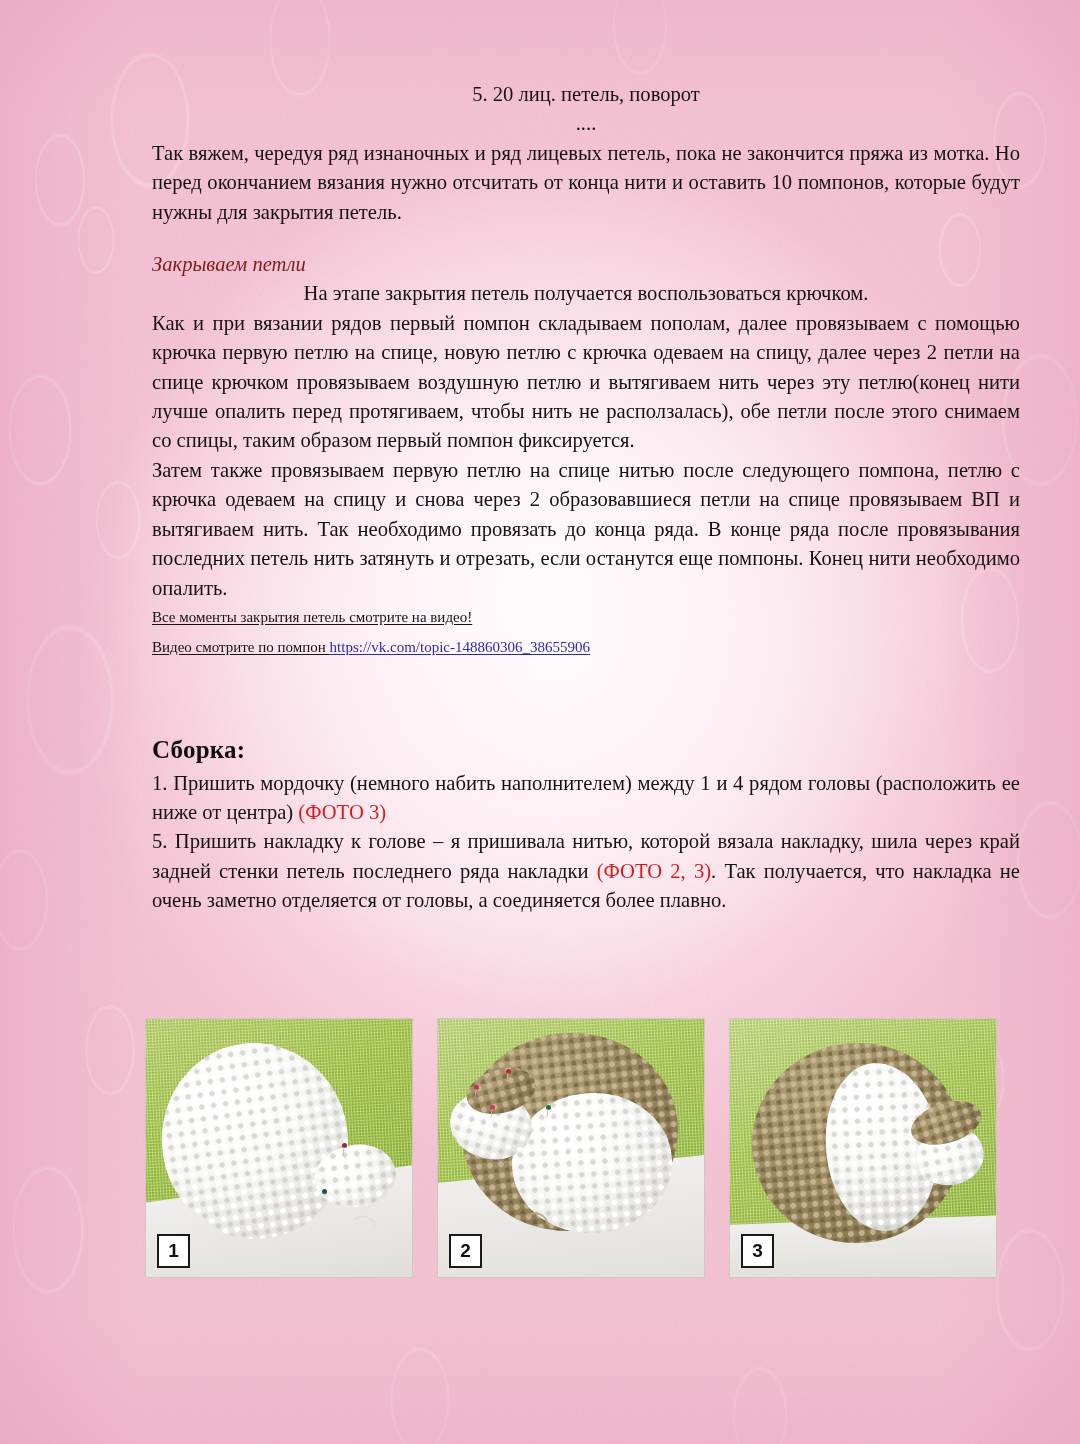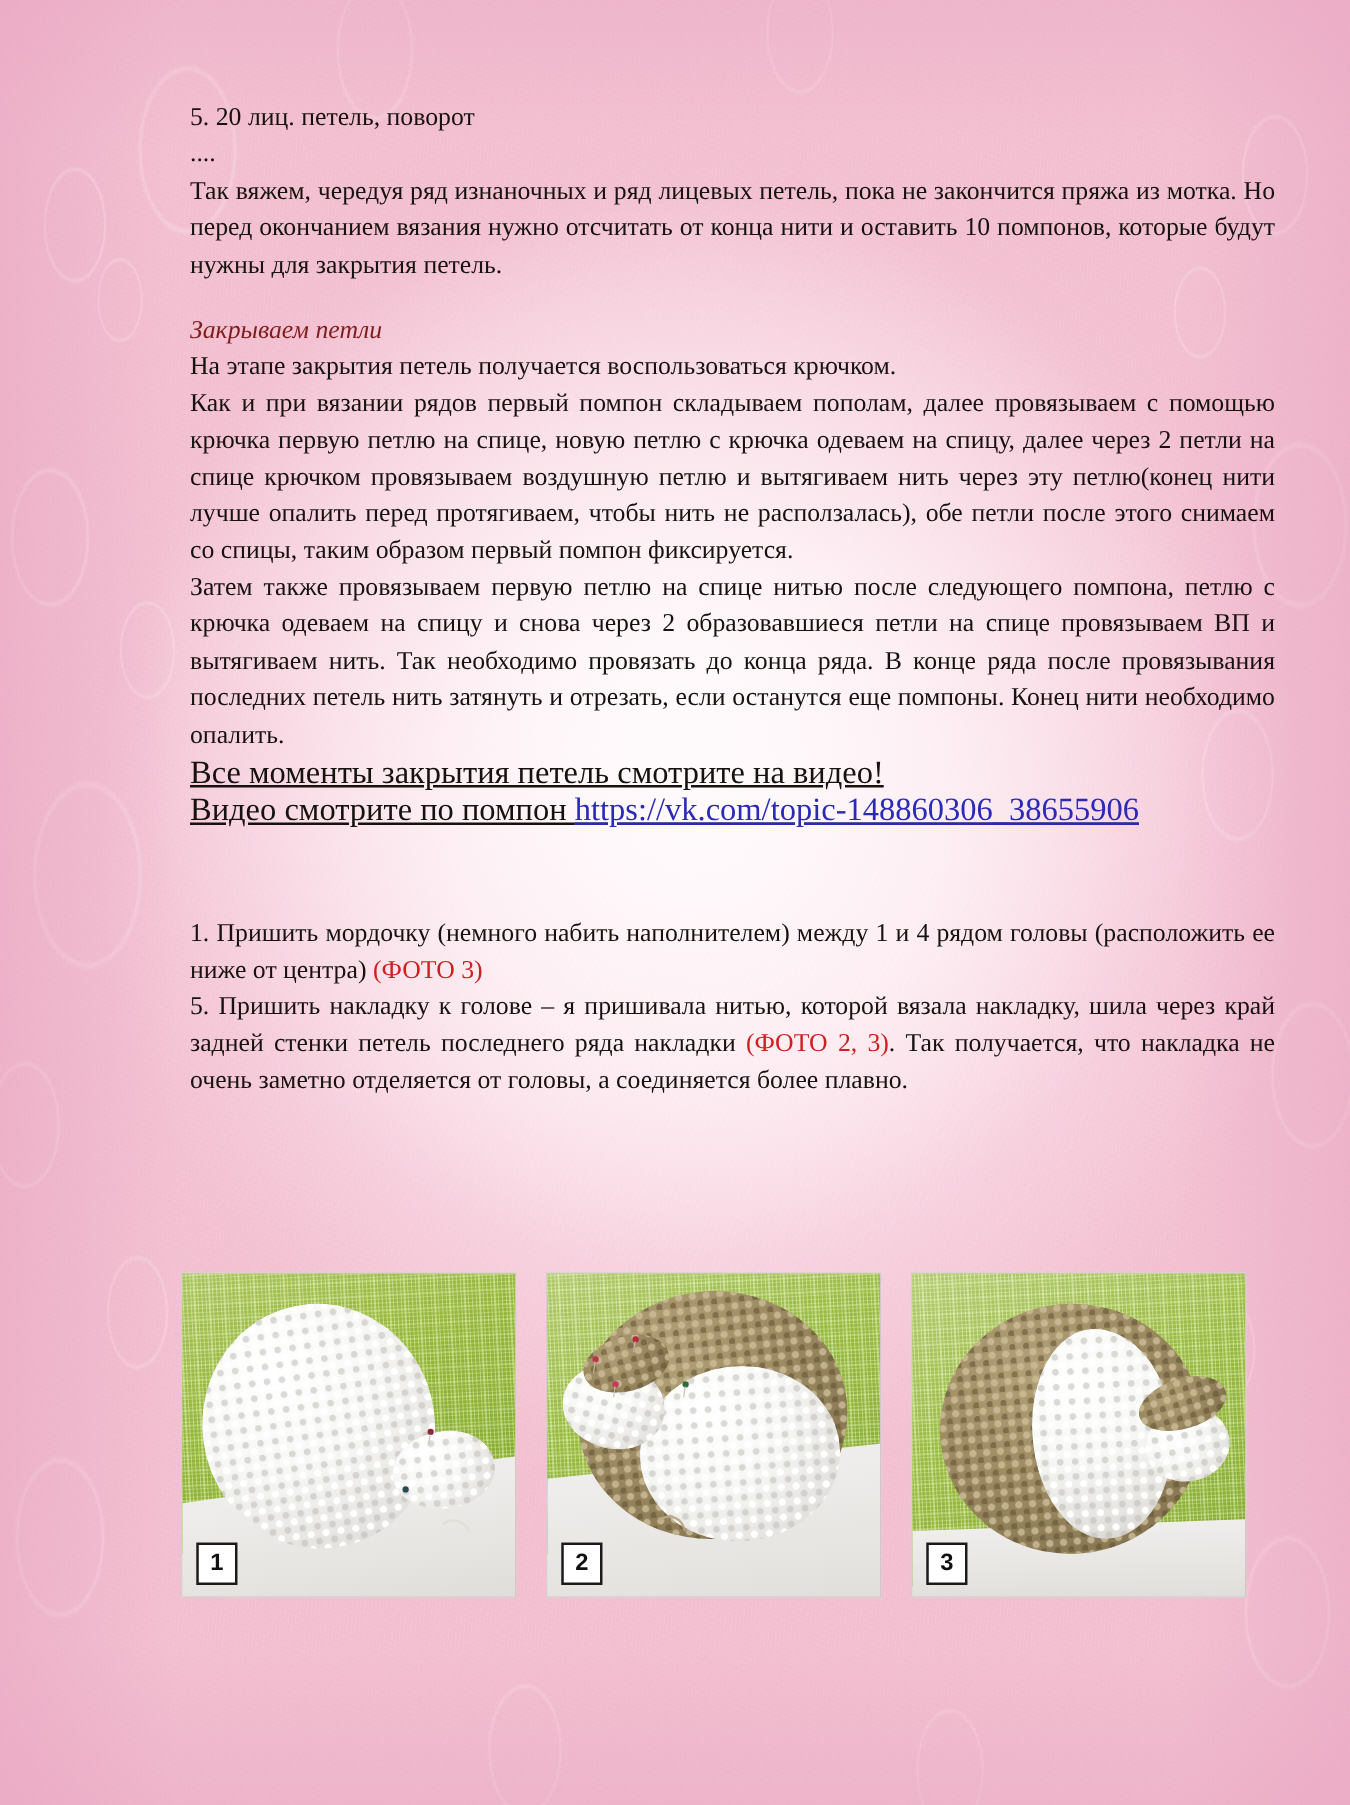--- a/index.html
+++ b/index.html
@@ -95,33 +95,33 @@
     margin: 0;
   }
   .para {
     font-size: 20.6px;
     line-height: 29.4px;
     color: #16120f;
     text-align: justify;
     text-justify: inter-word;
     hyphens: none;
   }
-  .para-left { text-align: left; }
+  .para-left { text-align: center; }
   .italic-head {
     font-style: italic;
     font-size: 20.6px;
     line-height: 29.4px;
     color: #7f1d1d;
   }
   .spacer-sm { height: 23px; }
   .spacer-md { height: 30px; }
   .spacer-lg { height: 40px; }
 
   .underlined-line {
-    font-size: 26px;
+    font-size: 15px;
     line-height: 29.8px;
     color: #16120f;
     text-decoration: underline;
     text-underline-offset: 2px;
   }
   .link {
     color: #2a2ab8;
     text-decoration: underline;
     text-underline-offset: 2px;
   }
@@ -299,20 +299,21 @@
     <p class="para">Затем также провязываем первую петлю на спице нитью после следующего помпона, петлю с крючка одеваем на спицу и снова через 2 образовавшиеся петли на спице провязываем ВП и вытягиваем нить. Так необходимо провязать до конца ряда. В конце ряда после провязывания последних петель нить затянуть и отрезать, если останутся еще помпоны. Конец нити необходимо опалить.</p>
 
     <p class="underlined-line">Все моменты закрытия петель смотрите на видео!</p>
     <p class="underlined-line"><span>Видео смотрите по помпон </span><a class="link" href="#">https://vk.com/topic-148860306_38655906</a></p>
 
     <div class="spacer-md"></div>
 
 
     <div class="spacer-lg"></div>
 
+    <h2 class="section-title">Сборка:</h2>
 
     <p class="para"><span>1. Пришить мордочку (немного набить наполнителем) между 1 и 4 рядом головы (расположить ее ниже от центра) </span><span class="photo-ref">(ФОТО 3)</span></p>
 
     <p class="para"><span>5. Пришить накладку к голове – я пришивала нитью, которой вязала накладку, шила через край задней стенки петель последнего ряда накладки </span><span class="photo-ref">(ФОТО 2, 3)</span><span>. Так получается, что накладка не очень заметно отделяется от головы, а соединяется более плавно.</span></p>
 
   </div>
 
   <div id="photos">
 
     <div class="photo">

